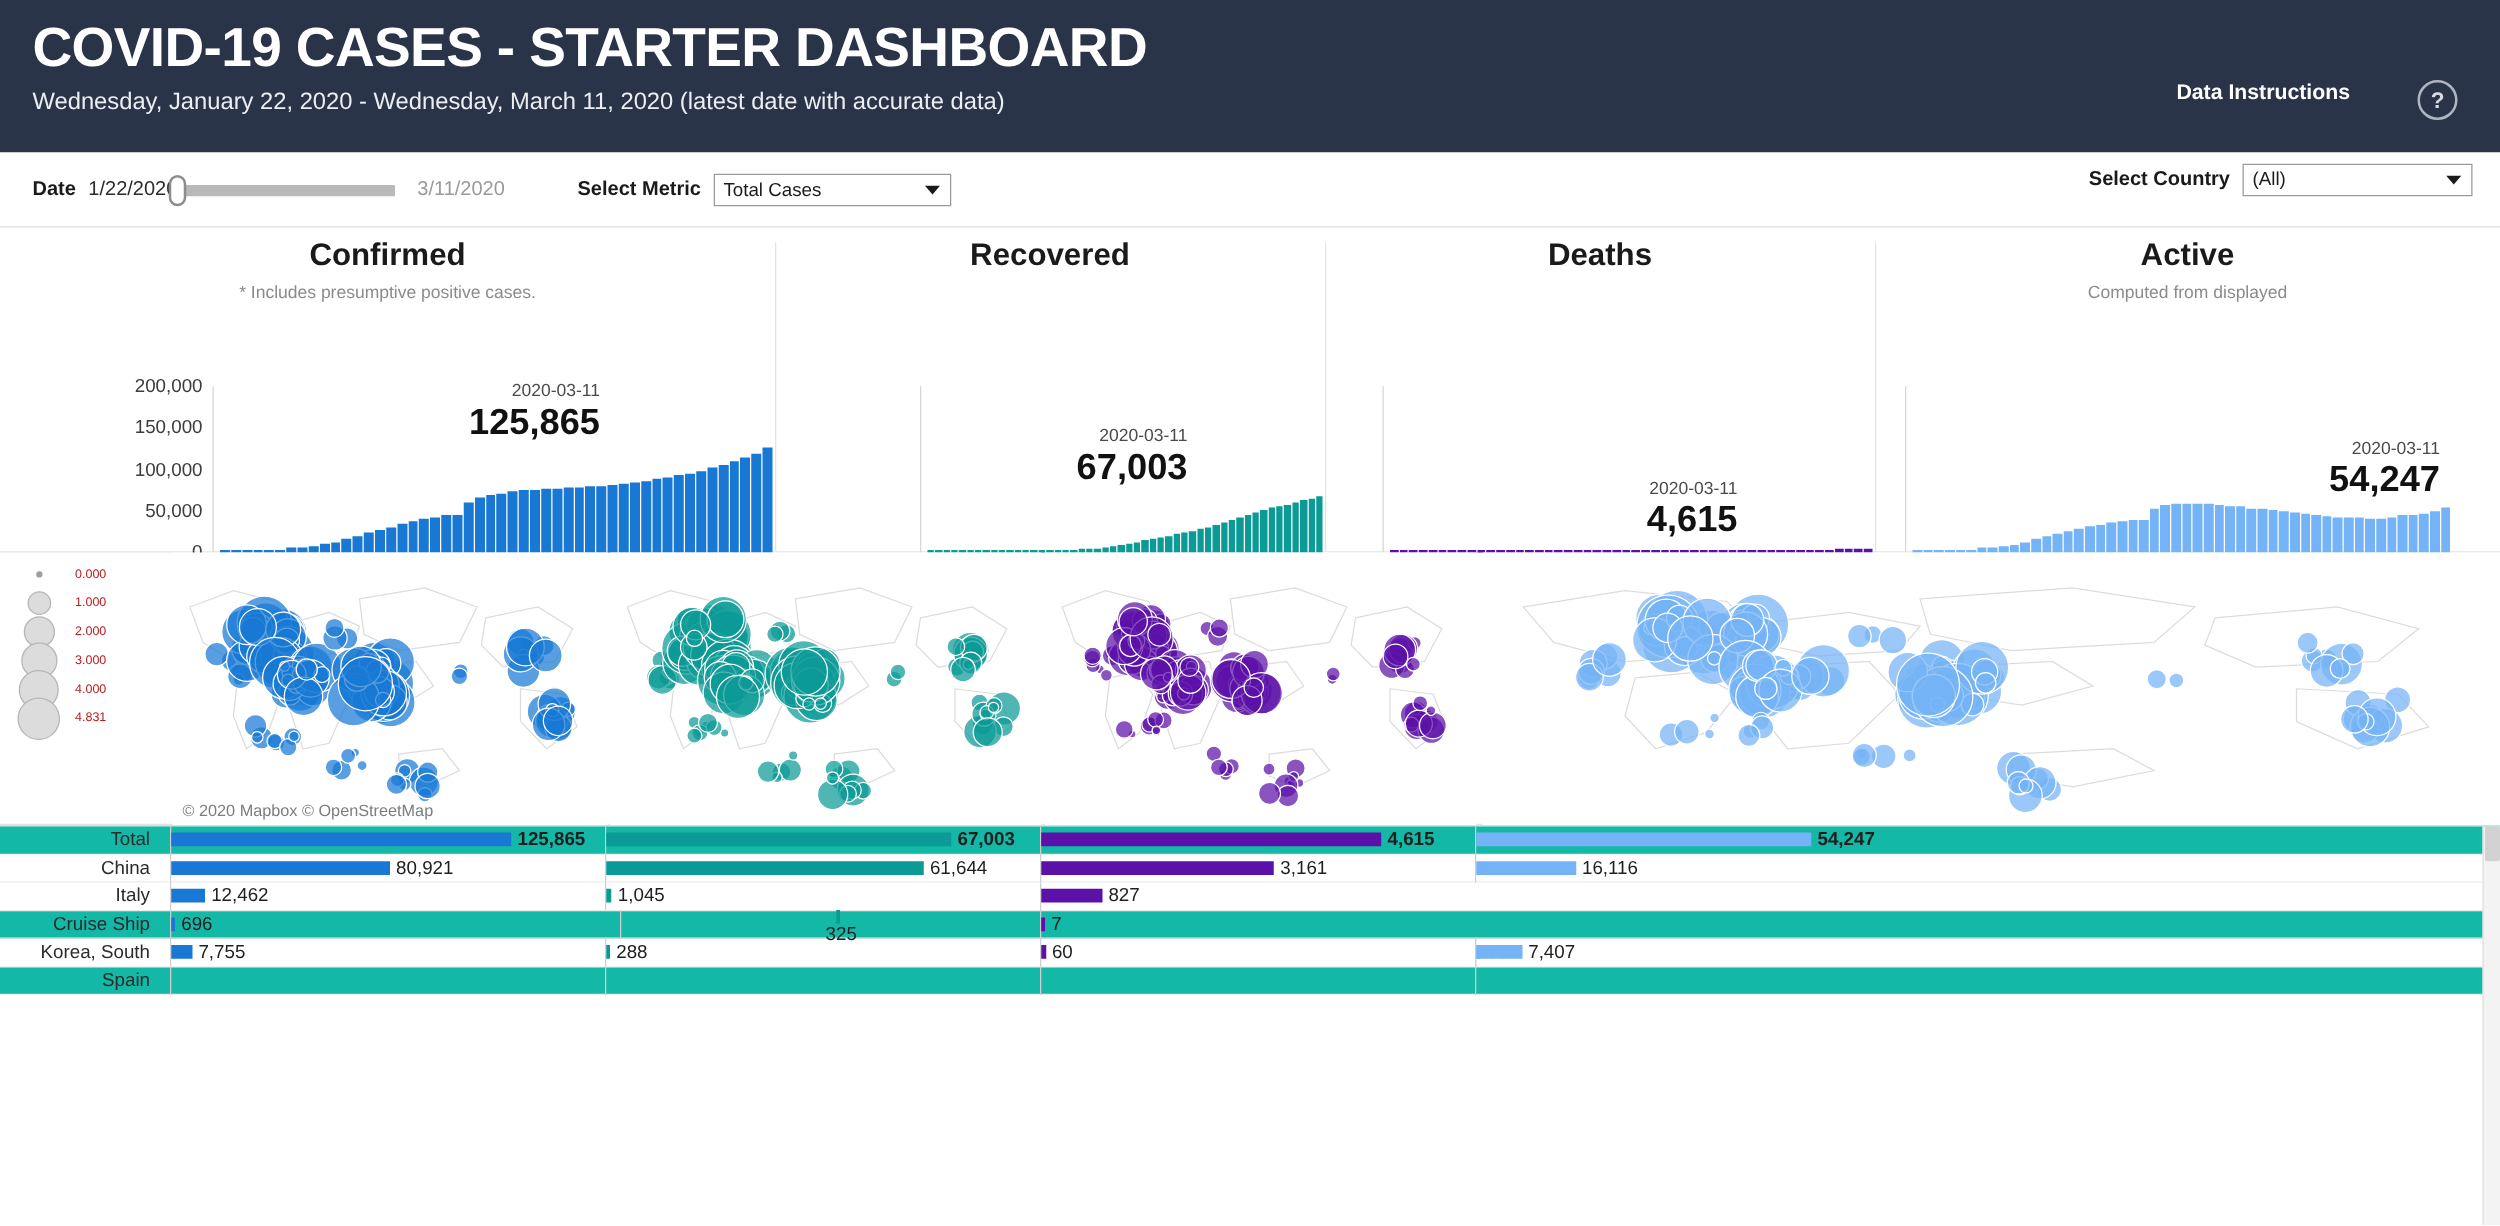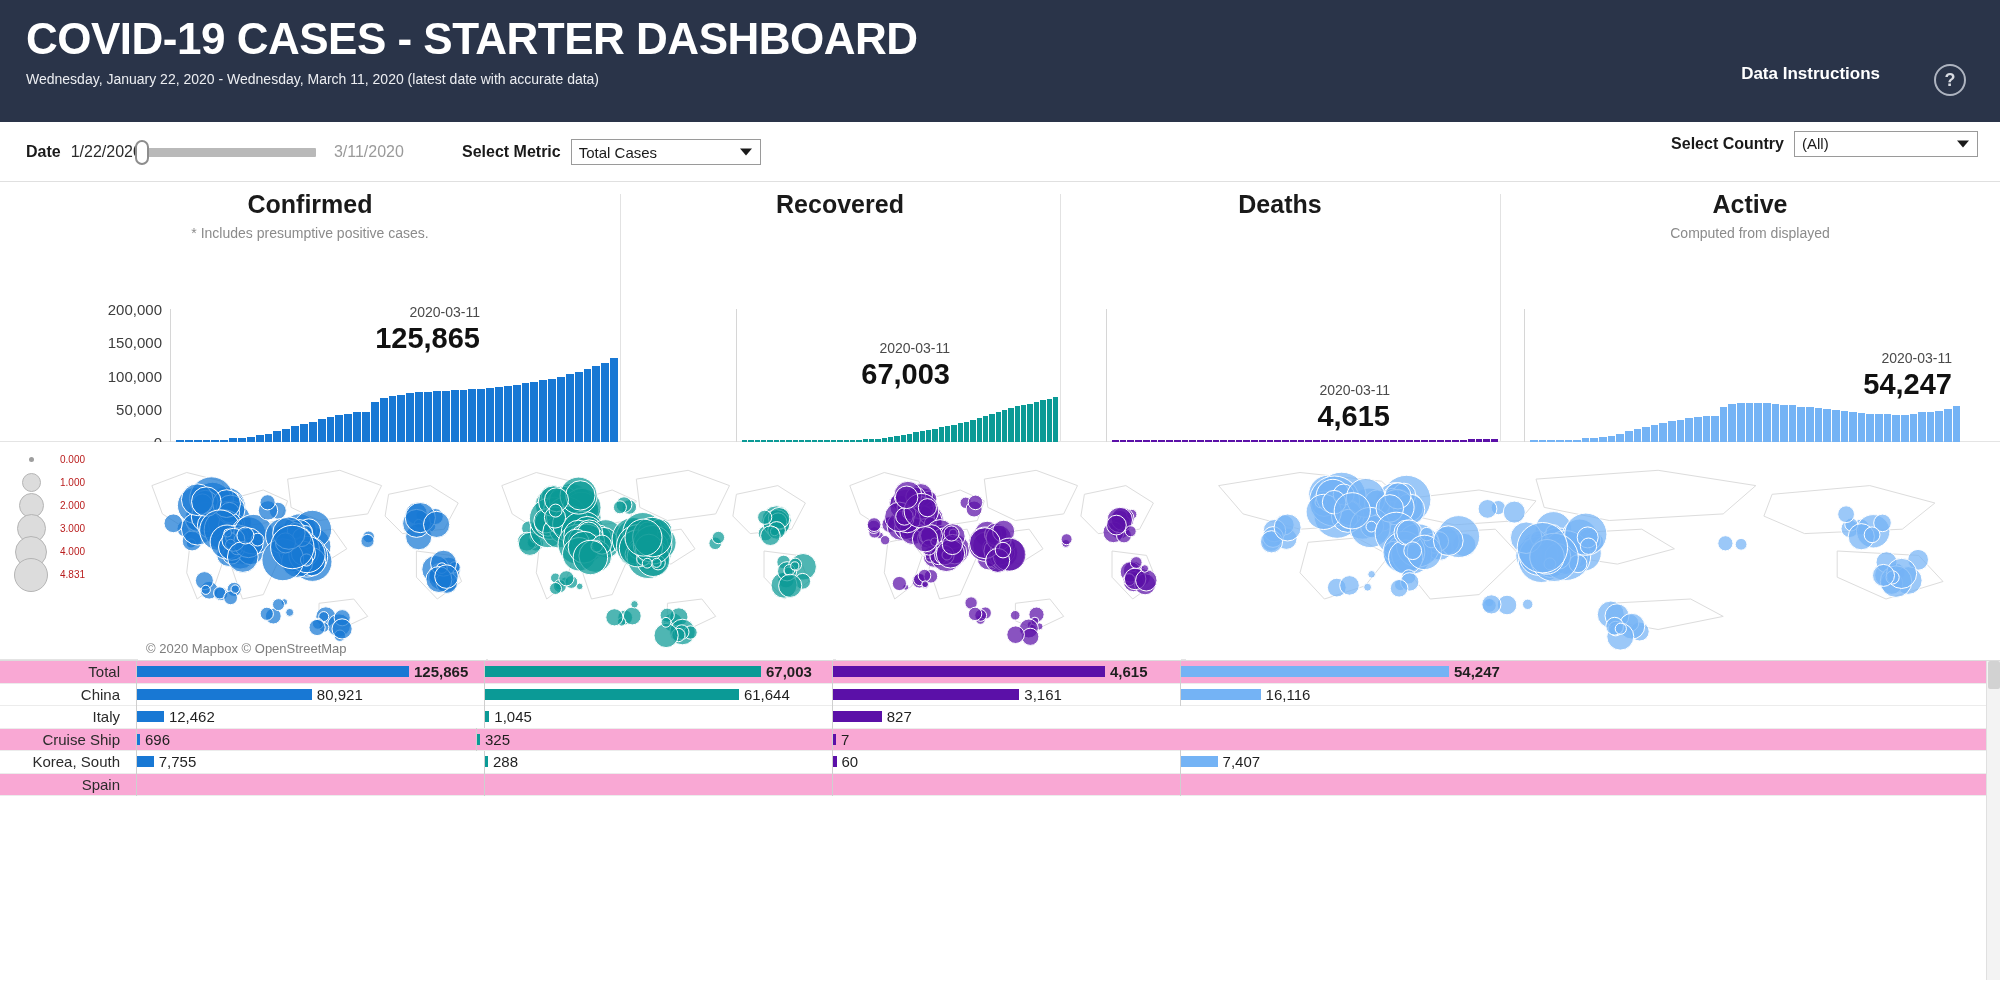--- a/index.html
+++ b/index.html
@@ -22,21 +22,21 @@
   #title {
     font-size:44px;
     font-weight:bold;
     color:#ffffff;
     letter-spacing:-0.5px;
     line-height:1.12;
     margin:0;
     white-space:nowrap;
   }
   #subtitle {
-    font-size:14px;
+    font-size:19px;
     color:#eceef2;
     margin-top:8px;
     white-space:nowrap;
   }
   #header-right {
     position:absolute;
     right:34px; top:52px;
     display:flex; align-items:flex-start; gap:54px;margin-top:12px;
   }
   #data-instructions {
@@ -164,21 +164,21 @@
   #tablewrap {
     position:relative; height:320px; overflow:hidden;
     border-top:1px solid #dcdcdc;
   }
   .trow {
     position:relative;
     height:22.5px;
     border-bottom:1px solid #ececec;
     display:flex; align-items:center;
   }
-  .trow.alt { background:#f9a8d4; }
+  .trow.alt { background:#14b8a6; }
   .rowlabel {
     width:128px; text-align:right; padding-right:8px;
     font-size:15px; color:#2b2b2b; white-space:nowrap;
   }
   .cell { position:relative; height:22.5px; display:flex; align-items:center; border-left:1px solid #cfcfcf; }
   .cellbar { height:11px; flex:0 0 auto; }
   .cellval { font-size:15px; color:#1f1f1f; margin-left:5px; white-space:nowrap; }
   .cellval.bold { font-weight:bold; }
   #tscroll {
     position:absolute; right:0; top:0; width:14px; height:320px;
@@ -1269,21 +1269,21 @@
         <div class="cellbar" style="width: 48.7419px; background: rgb(91, 16, 168);"></div>
         <div class="cellval">827</div>
       </div>
     </div>
     <div class="trow alt">
       <div class="rowlabel">Cruise Ship</div>
       <div class="cell" style="position: absolute; left: 136px; width: 348px;">
         <div class="cellbar" style="width: 3px; background: rgb(24, 120, 212);"></div>
         <div class="cellval">696</div>
       </div>
-      <div class="cell" style="position: absolute; left: 476px; width: 348px;">
+      <div class="cell" style="position: absolute; left: 496px; width: 348px; flex-direction: column;">
         <div class="cellbar" style="width: 3px; background: rgb(11, 154, 150);"></div>
         <div class="cellval">325</div>
       </div>
       <div class="cell" style="position: absolute; left: 832px; width: 348px;">
         <div class="cellbar" style="width: 3px; background: rgb(91, 16, 168);"></div>
         <div class="cellval">7</div>
       </div>
       <div class="cell" style="position: absolute; left: 1180px; width: 806px; margin-top: 44px;">
         <div class="cellbar" style="width: 3px; background: rgb(116, 179, 245);"></div>
         <div class="cellval">364</div>

